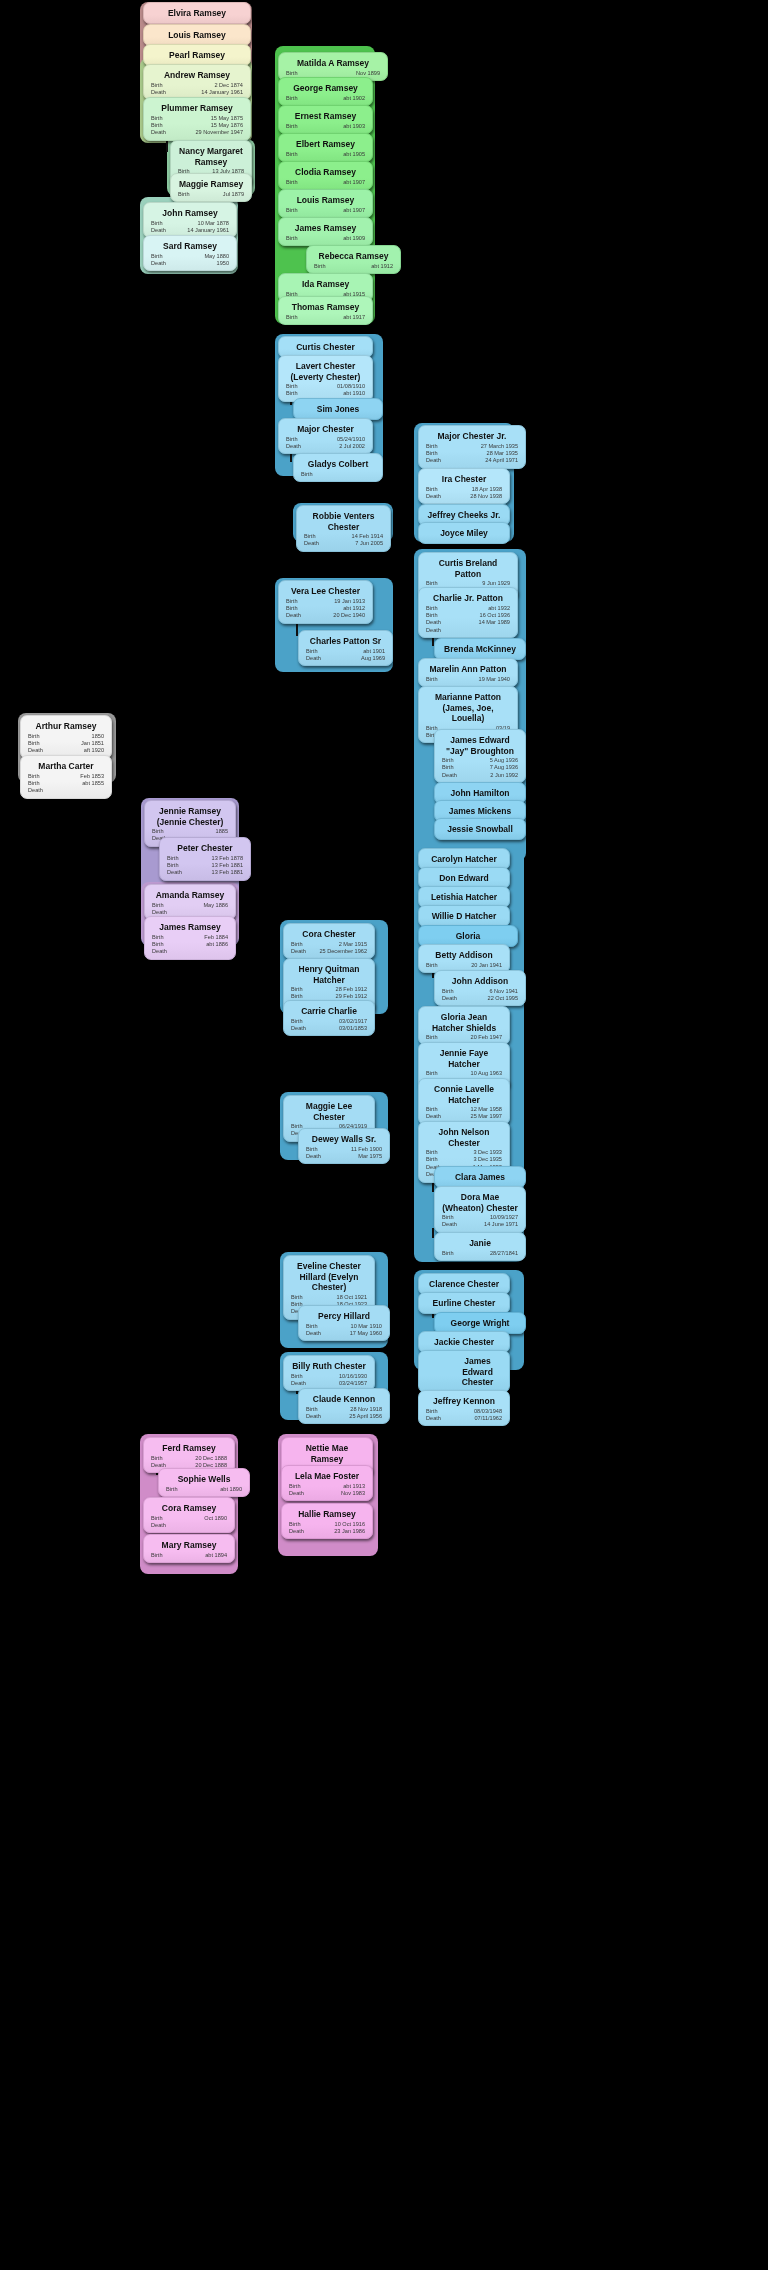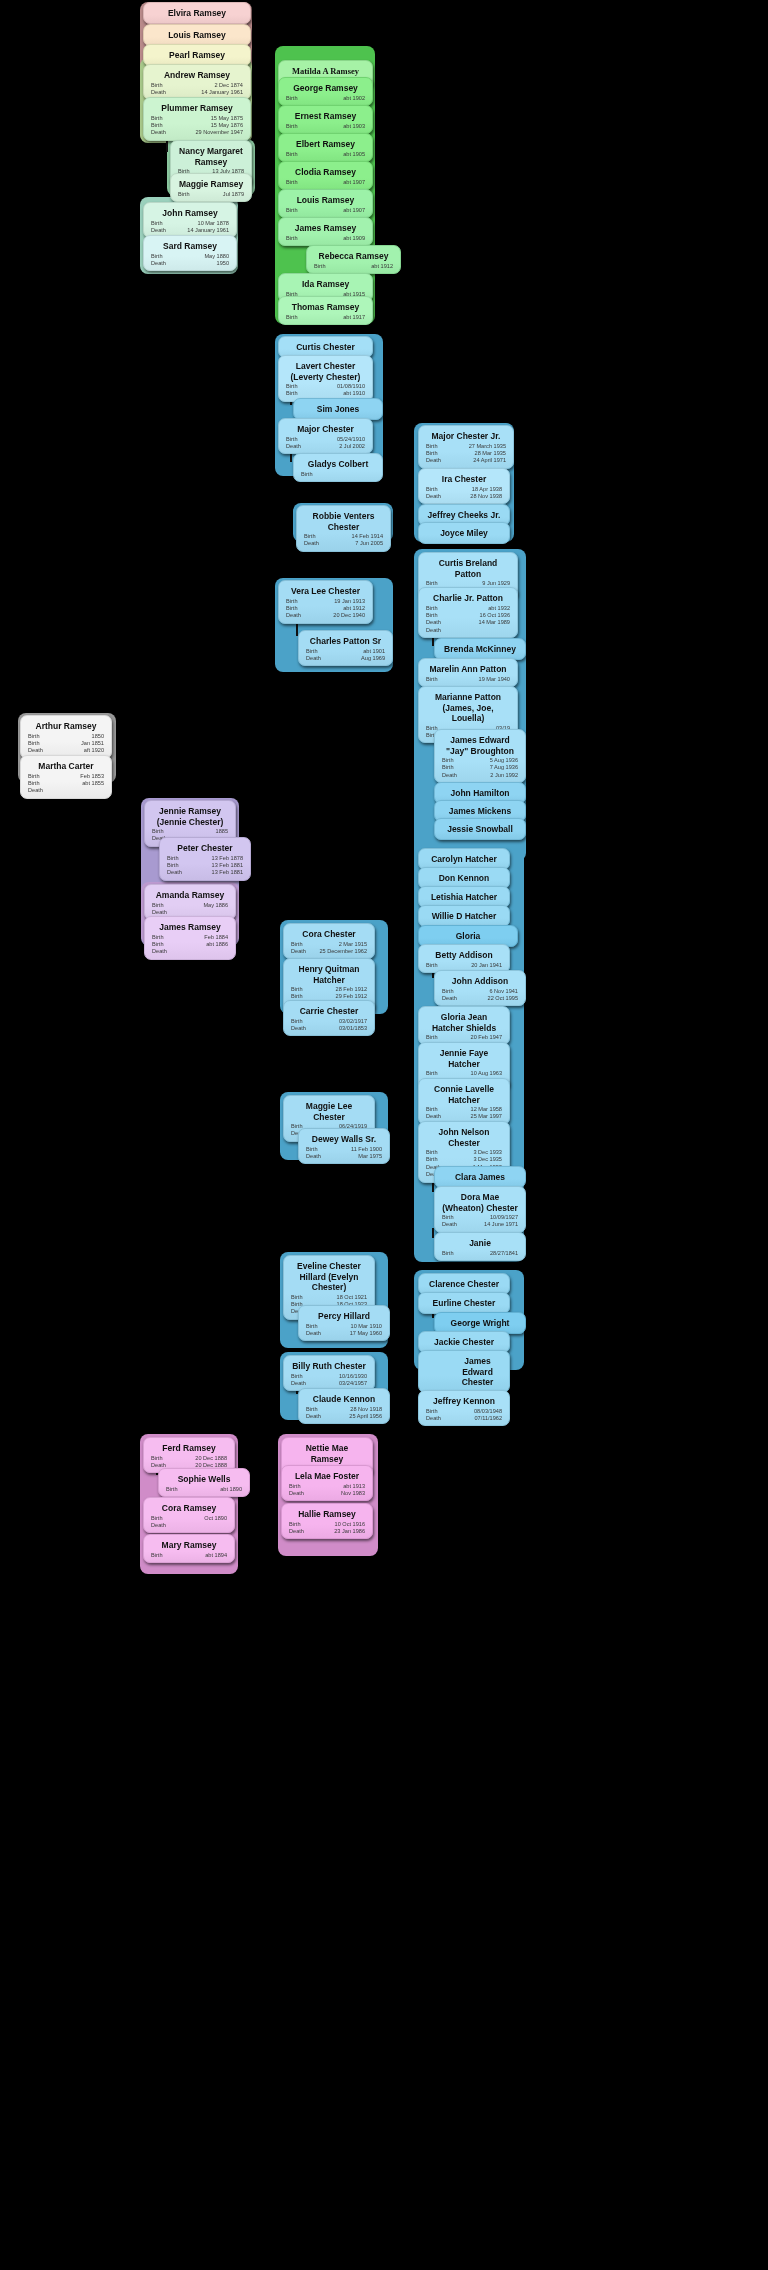--- a/index.html
+++ b/index.html
@@ -129,21 +129,21 @@
       <div class="nm">Sard Ramsey</div>
       <div class="row">
         <span class="lb">Birth</span>
         <span class="vl">May 1880</span>
       </div>
       <div class="row">
         <span class="lb">Death</span>
         <span class="vl">1950</span>
       </div>
     </div>
-    <div class="card" style="left: 278px; top: 60px; width: 95px; min-height: 28px; background: linear-gradient(rgb(166, 242, 166) 0%, rgb(166, 242, 166) 60%, rgb(156, 232, 156) 100%); border: 1px solid rgb(138, 214, 138); font-family: Liberation Serif, serif;">
+    <div class="card" style="left: 278px; top: 52px; width: 110px; min-height: 28px; background: linear-gradient(rgb(166, 242, 166) 0%, rgb(166, 242, 166) 60%, rgb(156, 232, 156) 100%); border: 1px solid rgb(138, 214, 138);">
       <div class="nm">Matilda A Ramsey</div>
       <div class="row">
         <span class="lb">Birth</span>
         <span class="vl">Nov 1899</span>
       </div>
     </div>
     <div class="card" style="left: 278px; top: 77px; width: 95px; min-height: 28px; background: linear-gradient(rgb(140, 239, 140) 0%, rgb(140, 239, 140) 60%, rgb(130, 229, 130) 100%); border: 1px solid rgb(112, 211, 112);">
       <div class="nm">George Ramsey</div>
       <div class="row">
         <span class="lb">Birth</span>
@@ -271,21 +271,21 @@
       <div class="nm">Charles Patton Sr</div>
       <div class="row">
         <span class="lb">Birth</span>
         <span class="vl">abt 1901</span>
       </div>
       <div class="row">
         <span class="lb">Death</span>
         <span class="vl">Aug 1969</span>
       </div>
     </div>
-    <div class="card" style="left: 418px; top: 425px; width: 96px; min-height: 44px; background: linear-gradient(rgb(168, 224, 247) 0%, rgb(168, 224, 247) 60%, rgb(158, 214, 237) 100%); border: 1px solid rgb(140, 196, 219);">
+    <div class="card" style="left: 418px; top: 425px; width: 108px; min-height: 44px; background: linear-gradient(rgb(168, 224, 247) 0%, rgb(168, 224, 247) 60%, rgb(158, 214, 237) 100%); border: 1px solid rgb(140, 196, 219);">
       <div class="nm">Major Chester Jr.</div>
       <div class="row">
         <span class="lb">Birth</span>
         <span class="vl">27 March 1935</span>
       </div>
       <div class="row">
         <span class="lb">Birth</span>
         <span class="vl">28 Mar 1935</span>
       </div>
       <div class="row">
@@ -382,21 +382,21 @@
     <div class="card" style="left: 434px; top: 800px; width: 92px; min-height: 19px; background: linear-gradient(rgb(142, 212, 242) 0%, rgb(142, 212, 242) 60%, rgb(132, 202, 232) 100%); border: 1px solid rgb(114, 184, 214);">
       <div class="nm">James Mickens</div>
     </div>
     <div class="card" style="left: 434px; top: 818px; width: 92px; min-height: 19px; background: linear-gradient(rgb(142, 212, 242) 0%, rgb(142, 212, 242) 60%, rgb(132, 202, 232) 100%); border: 1px solid rgb(114, 184, 214);">
       <div class="nm">Jessie Snowball</div>
     </div>
     <div class="card" style="left: 418px; top: 848px; width: 92px; min-height: 19px; background: linear-gradient(rgb(154, 218, 244) 0%, rgb(154, 218, 244) 60%, rgb(144, 208, 234) 100%); border: 1px solid rgb(126, 190, 216);">
       <div class="nm">Carolyn Hatcher</div>
     </div>
     <div class="card" style="left: 418px; top: 867px; width: 92px; min-height: 19px; background: linear-gradient(rgb(154, 218, 244) 0%, rgb(154, 218, 244) 60%, rgb(144, 208, 234) 100%); border: 1px solid rgb(126, 190, 216);">
-      <div class="nm">Don Kennon</div>
+      <div class="nm">Don Edward</div>
     </div>
     <div class="card" style="left: 418px; top: 886px; width: 92px; min-height: 19px; background: linear-gradient(rgb(154, 218, 244) 0%, rgb(154, 218, 244) 60%, rgb(144, 208, 234) 100%); border: 1px solid rgb(126, 190, 216);">
       <div class="nm">Letishia Hatcher</div>
     </div>
     <div class="card" style="left: 418px; top: 905px; width: 92px; min-height: 19px; background: linear-gradient(rgb(154, 218, 244) 0%, rgb(154, 218, 244) 60%, rgb(144, 208, 234) 100%); border: 1px solid rgb(126, 190, 216);">
       <div class="nm">Willie D Hatcher</div>
     </div>
     <div class="card" style="left: 418px; top: 925px; width: 100px; min-height: 19px; background: linear-gradient(rgb(126, 206, 240) 0%, rgb(126, 206, 240) 60%, rgb(116, 196, 230) 100%); border: 1px solid rgb(98, 178, 212);">
       <div class="nm">Gloria</div>
     </div>
@@ -533,21 +533,21 @@
       <div class="row">
         <span class="lb">Birth</span>
         <span class="vl">29 Feb 1912</span>
       </div>
       <div class="row">
         <span class="lb">Death</span>
         <span class="vl">11 Mar 2003</span>
       </div>
     </div>
     <div class="card" style="left: 283px; top: 1000px; width: 92px; min-height: 36px; background: linear-gradient(rgb(164, 220, 244) 0%, rgb(164, 220, 244) 60%, rgb(154, 210, 234) 100%); border: 1px solid rgb(136, 192, 216);">
-      <div class="nm">Carrie Chester</div>
+      <div class="nm">Carrie Charlie</div>
       <div class="row">
         <span class="lb">Birth</span>
         <span class="vl">03/02/1917</span>
       </div>
       <div class="row">
         <span class="lb">Death</span>
         <span class="vl">03/01/1853</span>
       </div>
     </div>
     <div class="card" style="left: 283px; top: 1095px; width: 92px; min-height: 36px; background: linear-gradient(rgb(164, 220, 244) 0%, rgb(164, 220, 244) 60%, rgb(154, 210, 234) 100%); border: 1px solid rgb(136, 192, 216);">

